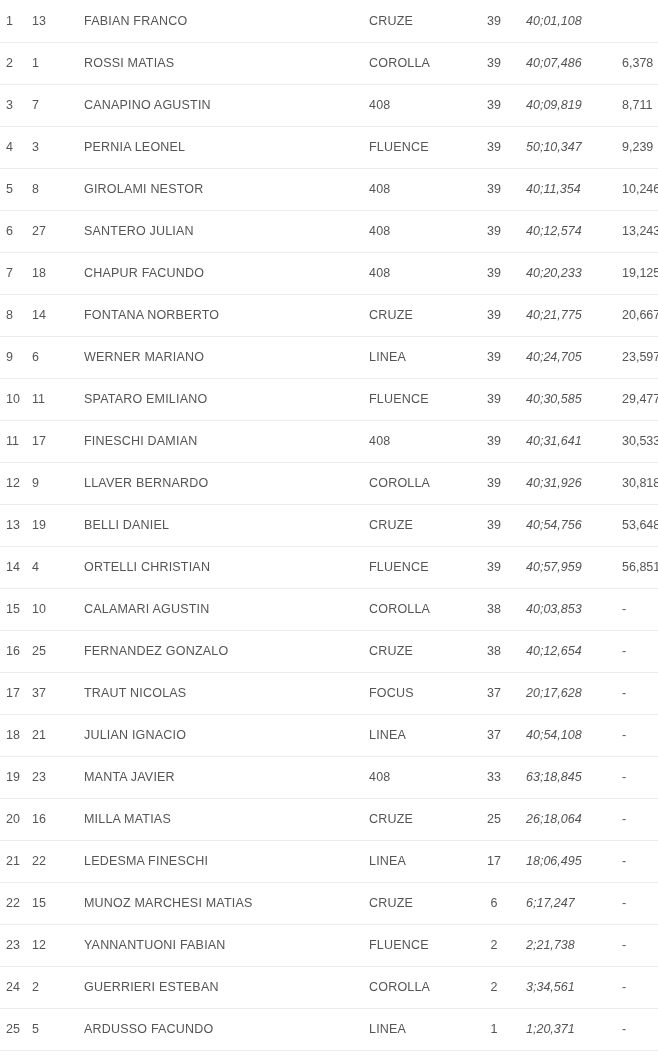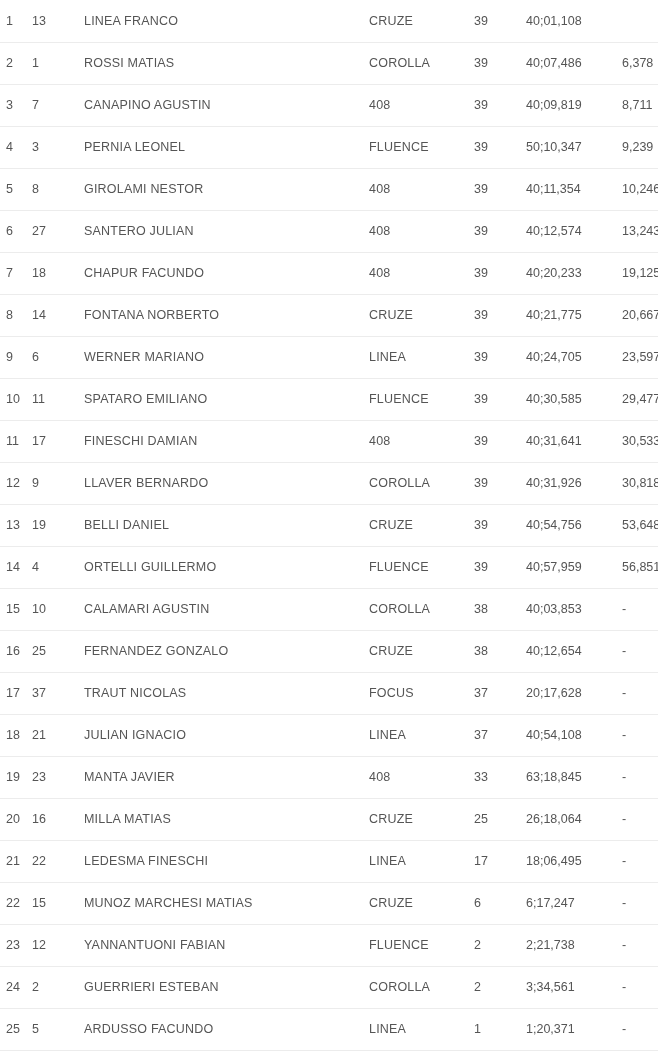--- a/index.html
+++ b/index.html
@@ -45,41 +45,42 @@
     padding-left: 20px !important;
     letter-spacing: 0.2px;
   }
   .col-car {
     width: 105px;
     letter-spacing: 0.2px;
     margin-left: 32px;
   }
   .col-laps {
     width: 40px;
-    text-align: left;
+    text-align: center;
     padding-right: 8px !important;
   }
   .col-time {
     width: 96px;
     padding-left: 4px !important;
+    font-style: italic;
   }
   .col-gap {
     width: 74px;
     text-align: left;
   }
 </style>
 </head>
 <body>
 
 <table id="results-table">
   <tbody>
       <tr>
         <td class="col-pos">1</td>
         <td class="col-num">13</td>
-        <td class="col-driver">LINEA FRANCO</td>
+        <td class="col-driver">FABIAN FRANCO</td>
         <td class="col-car">CRUZE</td>
         <td class="col-laps">39</td>
         <td class="col-time">40;01,108</td>
         <td class="col-gap"></td>
       </tr>
       <tr>
         <td class="col-pos">2</td>
         <td class="col-num">1</td>
         <td class="col-driver">ROSSI MATIAS</td>
         <td class="col-car">COROLLA</td>
@@ -182,21 +183,21 @@
         <td class="col-num">19</td>
         <td class="col-driver">BELLI DANIEL</td>
         <td class="col-car">CRUZE</td>
         <td class="col-laps">39</td>
         <td class="col-time">40;54,756</td>
         <td class="col-gap">53,648</td>
       </tr>
       <tr>
         <td class="col-pos">14</td>
         <td class="col-num">4</td>
-        <td class="col-driver">ORTELLI GUILLERMO</td>
+        <td class="col-driver">ORTELLI CHRISTIAN</td>
         <td class="col-car">FLUENCE</td>
         <td class="col-laps">39</td>
         <td class="col-time">40;57,959</td>
         <td class="col-gap">56,851</td>
       </tr>
       <tr>
         <td class="col-pos">15</td>
         <td class="col-num">10</td>
         <td class="col-driver">CALAMARI AGUSTIN</td>
         <td class="col-car">COROLLA</td>

